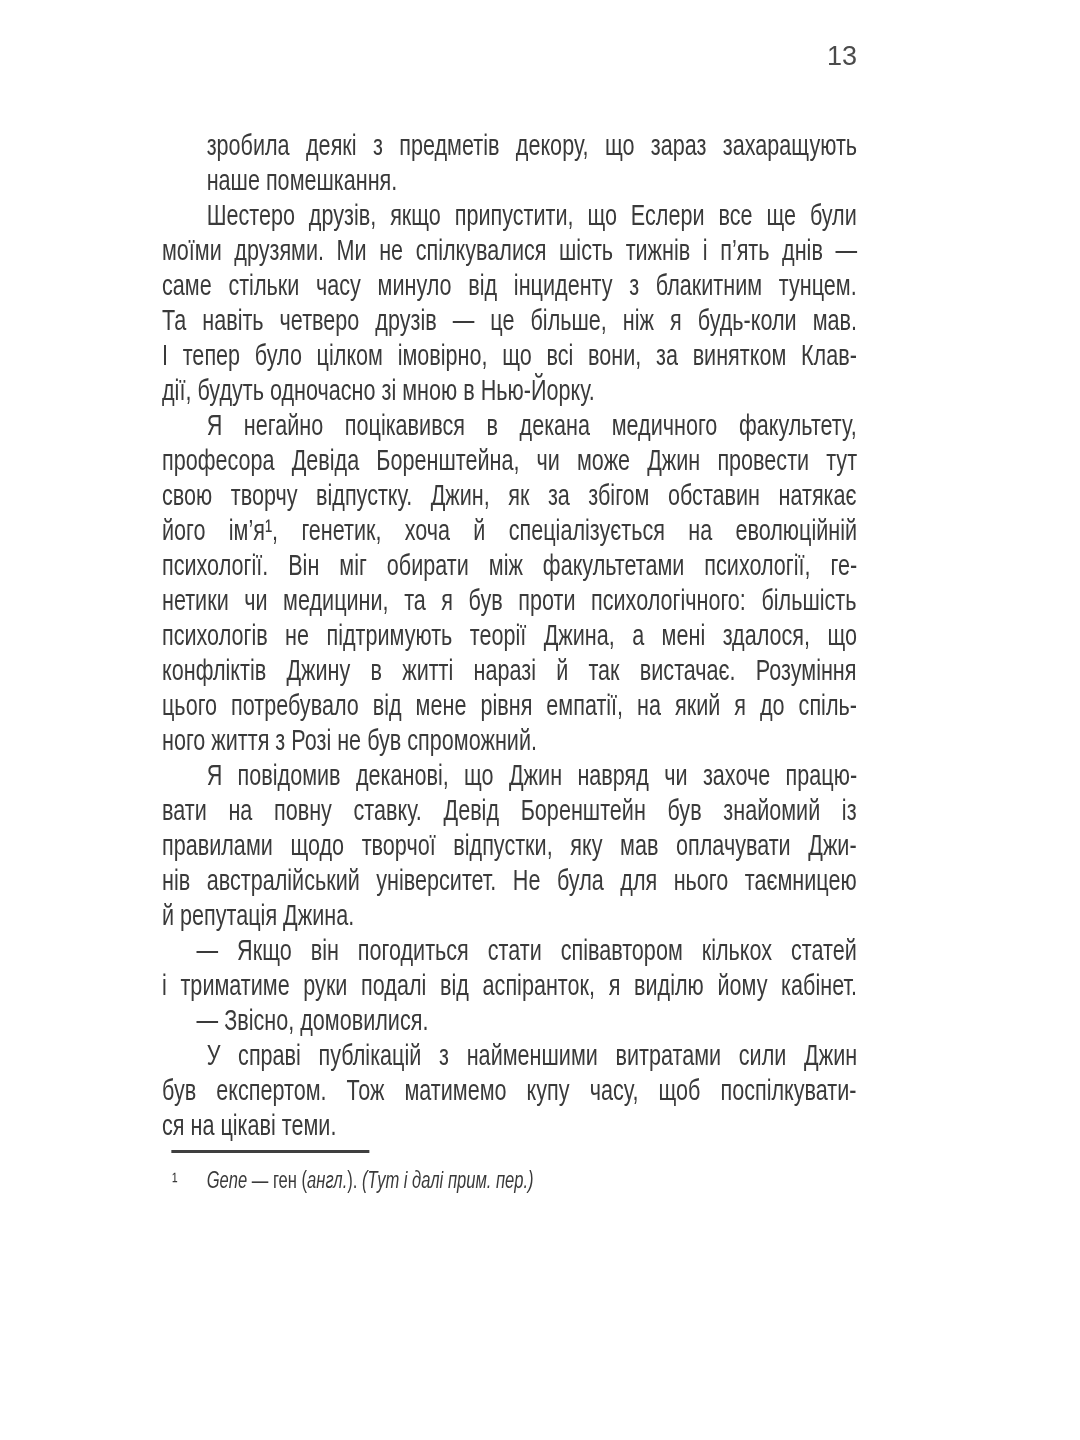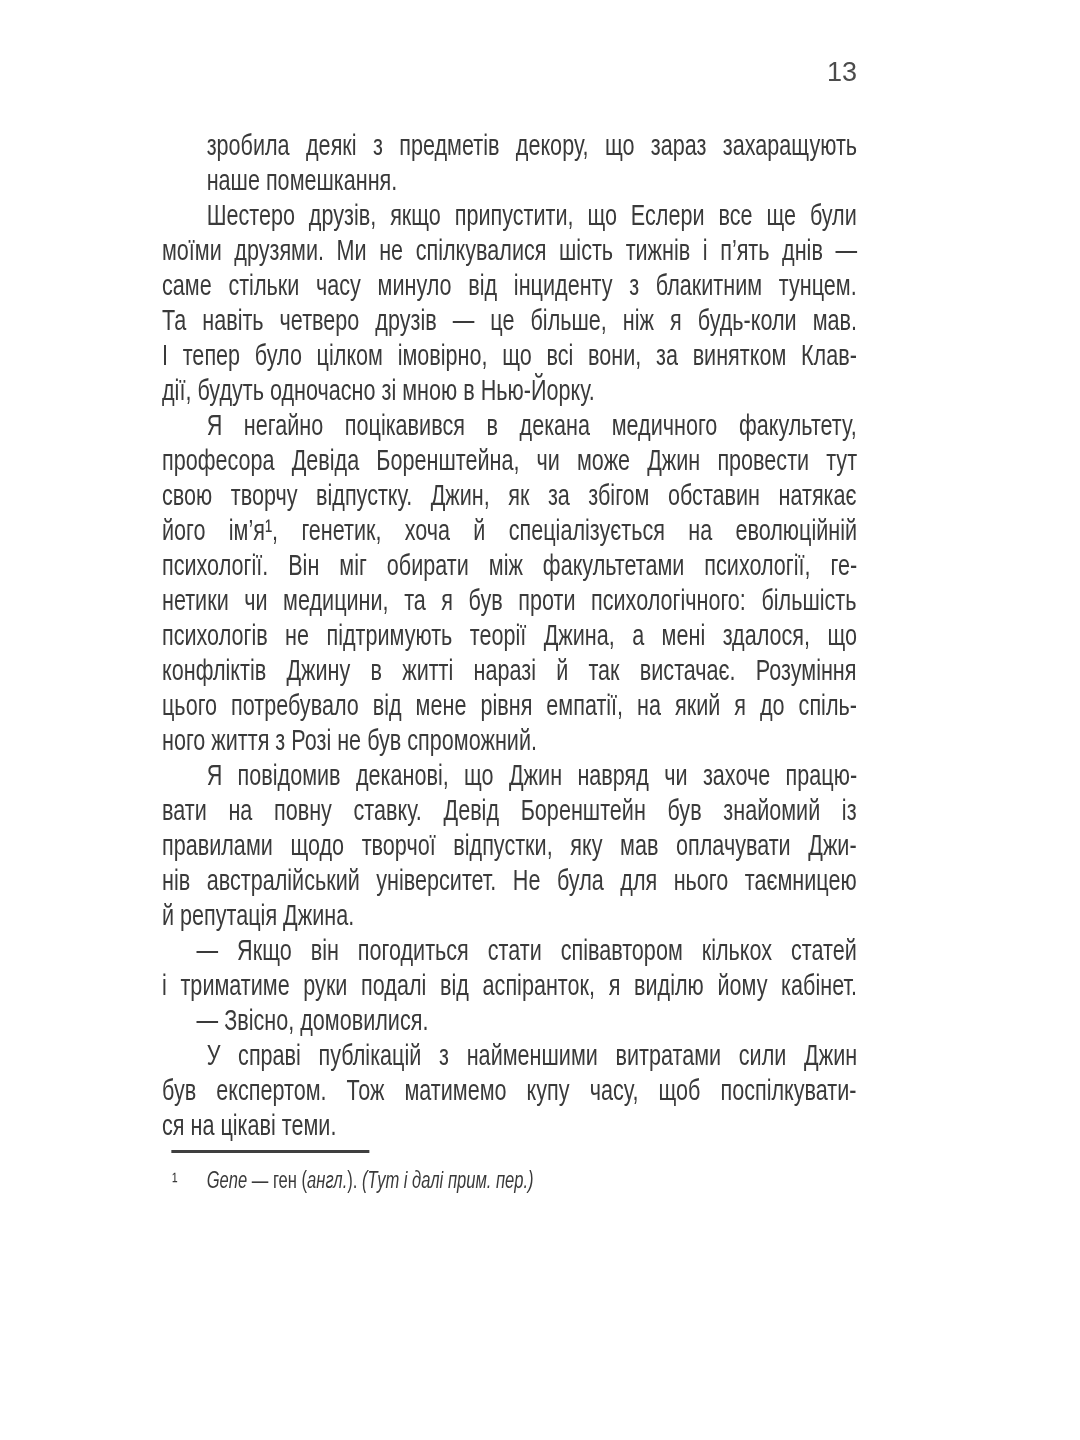--- a/index.html
+++ b/index.html
@@ -5,21 +5,21 @@
   html,body{margin:0;padding:0;}
   .page{
     position:relative;
     width:1080px;height:1440px;
     background:#ffffff;
     overflow:hidden;
     font-family:"Liberation Sans", sans-serif;
   }
   .pagenum{
     position:absolute;
-    left:162px;top:58px;width:695px;
+    left:162px;top:42px;width:695px;
     text-align:right;
     font-size:27px;line-height:28px;
     color:#4b4b4b;
   }
   
   .column{
     position:absolute;
     left:162px;top:127px;
     width:965px;
     transform:scaleX(0.72);

